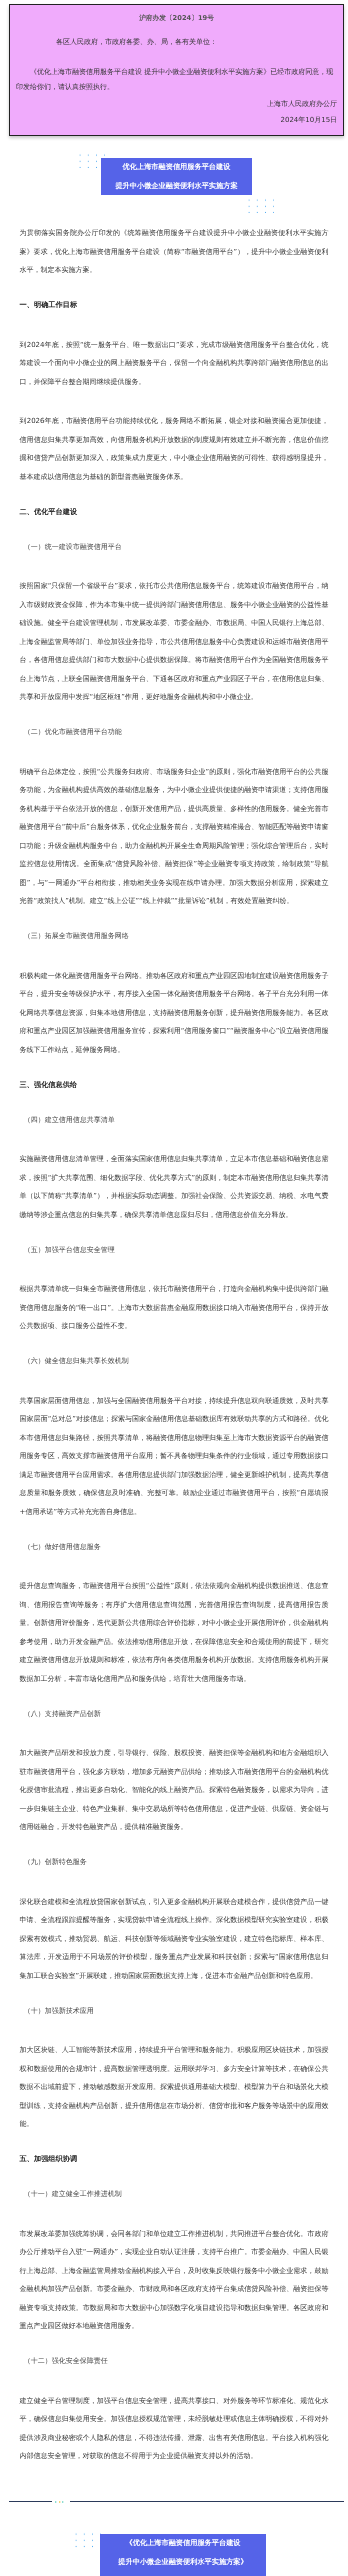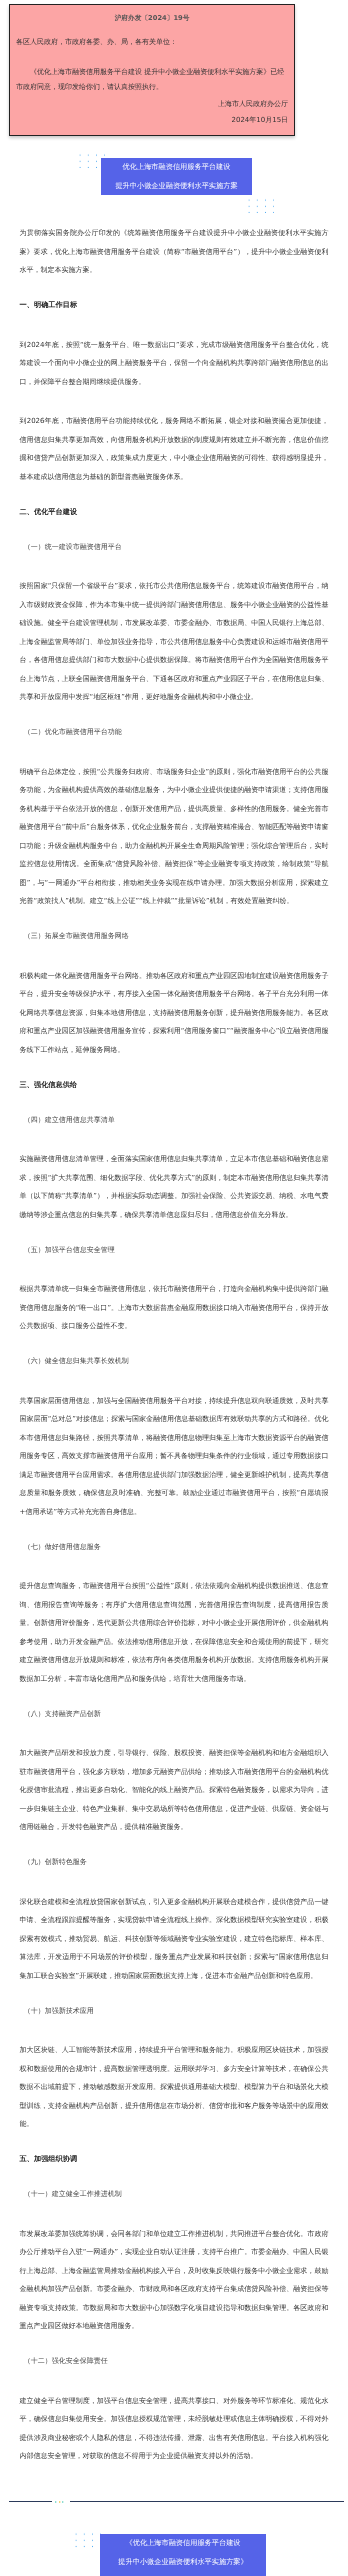--- a/index.html
+++ b/index.html
@@ -7,56 +7,56 @@
   body {
     width: 348px;
     font-family: "DejaVu Sans", "Liberation Sans", sans-serif;
     color: #333333;
   }
   .page { width: 348px; padding: 0 0 20.6px 0; }
 
   
   .notice-card {
     margin: 3.6px 3.6px 0 9.3px;
-    width: 286px;
+    width: 335px;
     border: 0.5px solid #222;
     box-shadow: 0 1.5px 3.1px rgba(0,0,0,0.22);
-    background: #fca5a5;
+    background: #f0abfc;
     padding: 6.2px 6.2px 7.2px 5.7px;
     font-size: 7px;
     line-height: 14.4px;
   }
   .doc-number {
     text-align: center;
     font-weight: bold;
     color: #555;
     font-size: 6.7px;
     line-height: 14.4px;
     margin-bottom: 10.3px;
   }
-  .addressee { margin-bottom: 15.5px; color: #333; }
+  .addressee { margin-bottom: 15.5px; color: #333; margin-left: 40px; }
   .notice-body { text-indent: 2em; color: #333; }
   .signature { text-align: right; margin-top: 3px; line-height: 15.5px; }
 
   
   .banner-wrap {
     position: relative;
     width: 348px;
     height: 57px;
     margin-top: 15.5px;
   }
   .banner-wrap.tall { height: 72px; }
   .banner {
     position: absolute;
     left: 101px;
     top: 6.2px;
     width: 151px;
     background: #5563e8;
     color: #fff;
-    font-weight: normal;
+    font-weight: bold;
     font-size: 7.2px;
     line-height: 18.5px;
     text-align: center;
     padding: 0 2.1px;
   }
   .banner.wide { left: 100px; width: 166px; }
   .dots {
     position: absolute;
     width: 29px;
     height: 16.5px;

